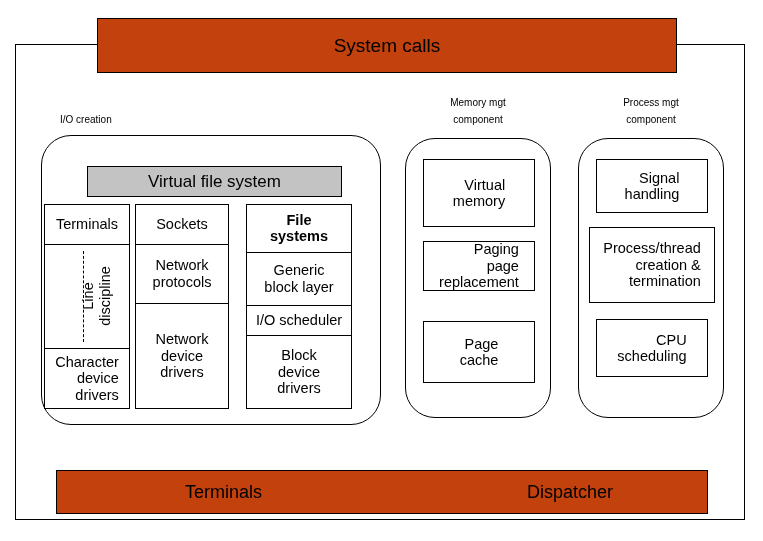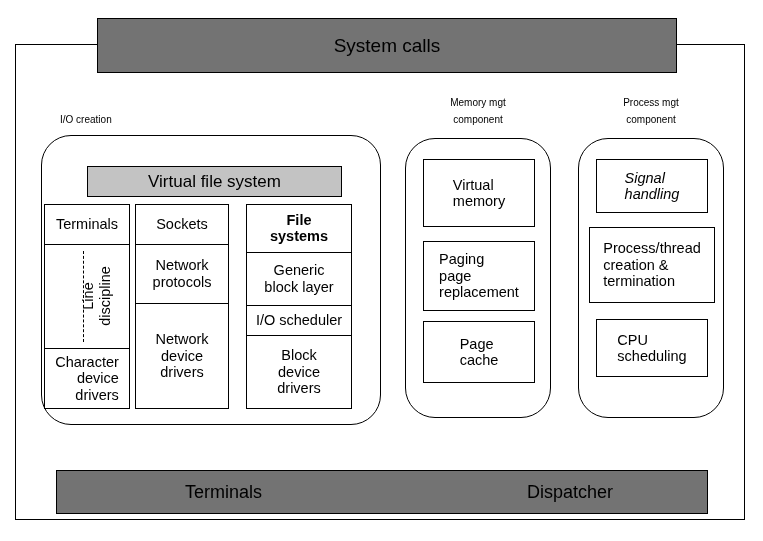--- a/index.html
+++ b/index.html
@@ -29,21 +29,21 @@
     width: 730px;
     height: 476px;
     border: 1.6px solid #000;
     box-sizing: border-box;
     background: transparent;
   }
 
   
   .grey-bar {
     position: absolute;
-    background: #737373;
+    background: #c2410c;
     border: 1.3px solid #000;
     box-sizing: border-box;
     display: flex;
     align-items: center;
   }
   #system-calls-bar {
     left: 97px;
     top: 18px;
     width: 580px;
     height: 55px;
@@ -210,33 +210,33 @@
 
   
   .inner-box {
     position: absolute;
     border: 1.4px solid #000;
     box-sizing: border-box;
     background: #ffffff;
     display: flex;
     align-items: center;
     justify-content: center;
-    text-align: left;
+    text-align: right;
     font-size: 14.5px;
     line-height: 16.5px;
     white-space: pre-line;
   }
 
   
   #mem-box-0 { left: 17px; top: 20px;  width: 112px; height: 68px; }
-  #mem-box-1 { left: 17px; top: 102px; width: 112px; height: 70px; }
+  #mem-box-1 { left: 17px; top: 102px; width: 112px; height: 50px; }
   #mem-box-2 { left: 17px; top: 182px; width: 112px; height: 62px; }
 
   
-  #proc-box-0 { left: 17px; top: 20px;  width: 112px; height: 54px; font-style: italic; }
+  #proc-box-0 { left: 17px; top: 20px;  width: 112px; height: 54px; }
   #proc-box-1 { left: 10px; top: 88px;  width: 126px; height: 76px; }
   #proc-box-2 { left: 17px; top: 180px; width: 112px; height: 58px; }
 </style>
 </head>
 <body>
 
 <div id="diagram">
 
   <div class="outer-frame"></div>
 

